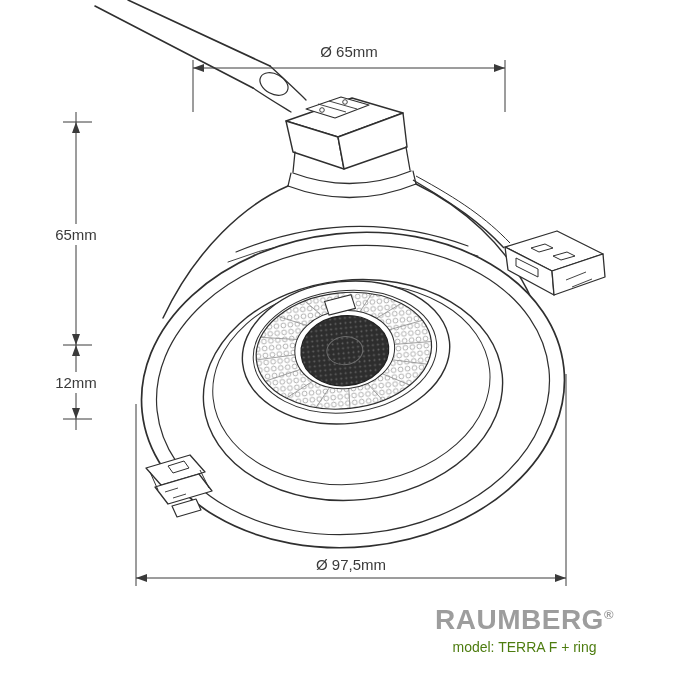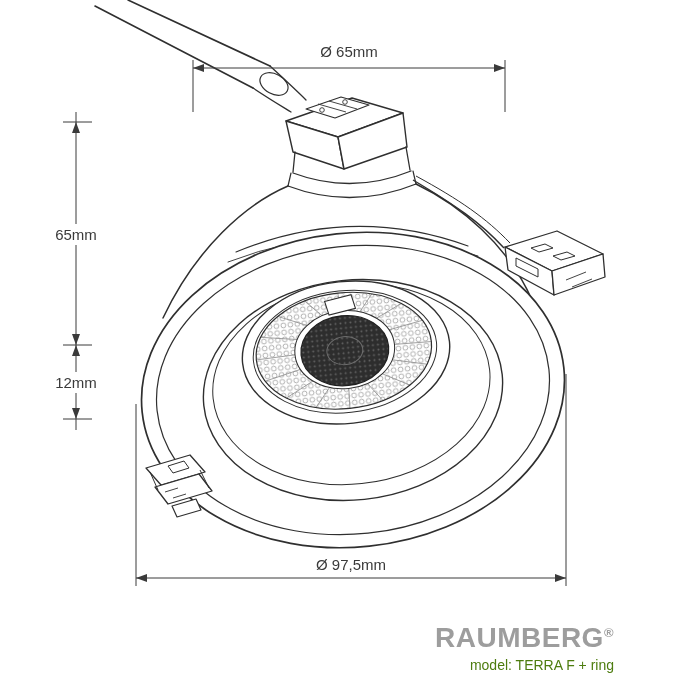--- a/index.html
+++ b/index.html
@@ -6,21 +6,21 @@
   .canvas{
     position:relative;width:648px;height:700px;background:#ffffff;
     font-family:"Liberation Sans",sans-serif;overflow:hidden;
   }
   svg{display:block;}
   svg text{
     font-family:"Liberation Sans",sans-serif;
     font-size:15px;fill:#3a3a3a;
   }
   .brand-block{
-    position:absolute;right:34px;top:624px;text-align:right;line-height:1;
+    position:absolute;right:34px;top:606px;text-align:center;line-height:1;
   }
   .brand-name{
     font-size:28px;font-weight:bold;color:#9d9d9d;letter-spacing:.5px;
   }
   .brand-name sup{font-size:13px;font-weight:bold;}
   .brand-model{
     font-size:14px;color:#4d7c0f;margin-top:6px;
   }
 </style>
 </head>

